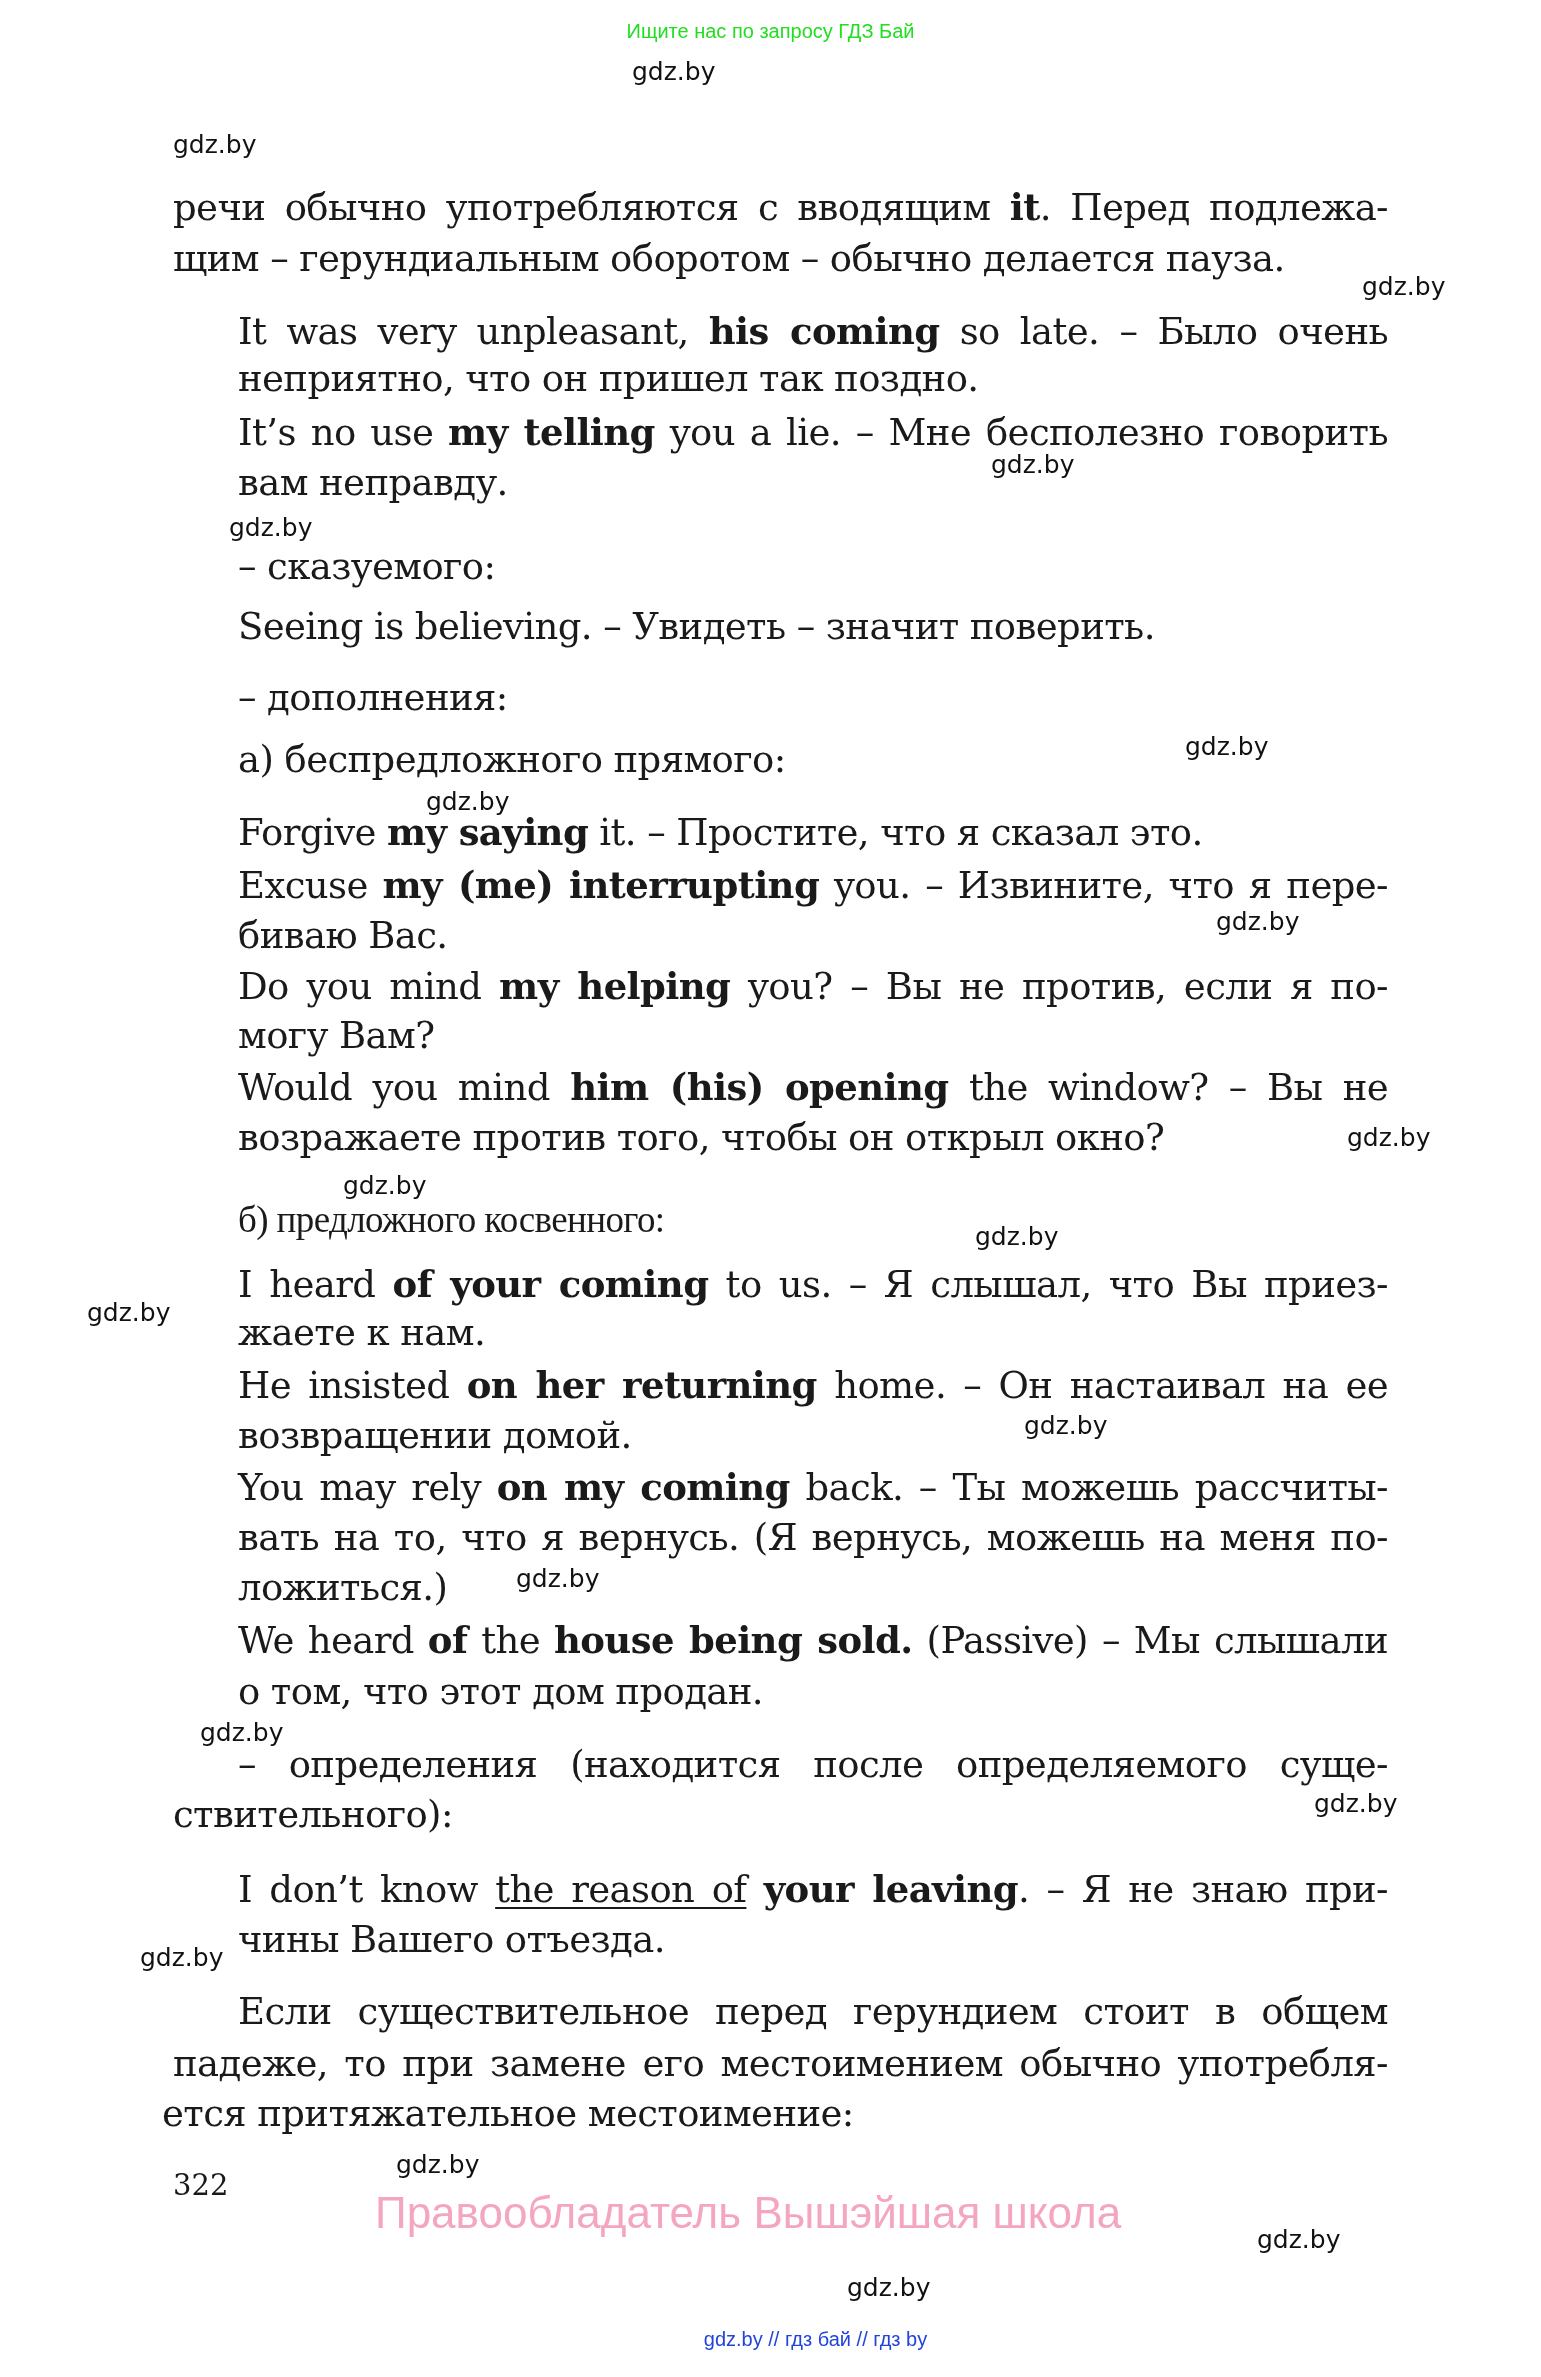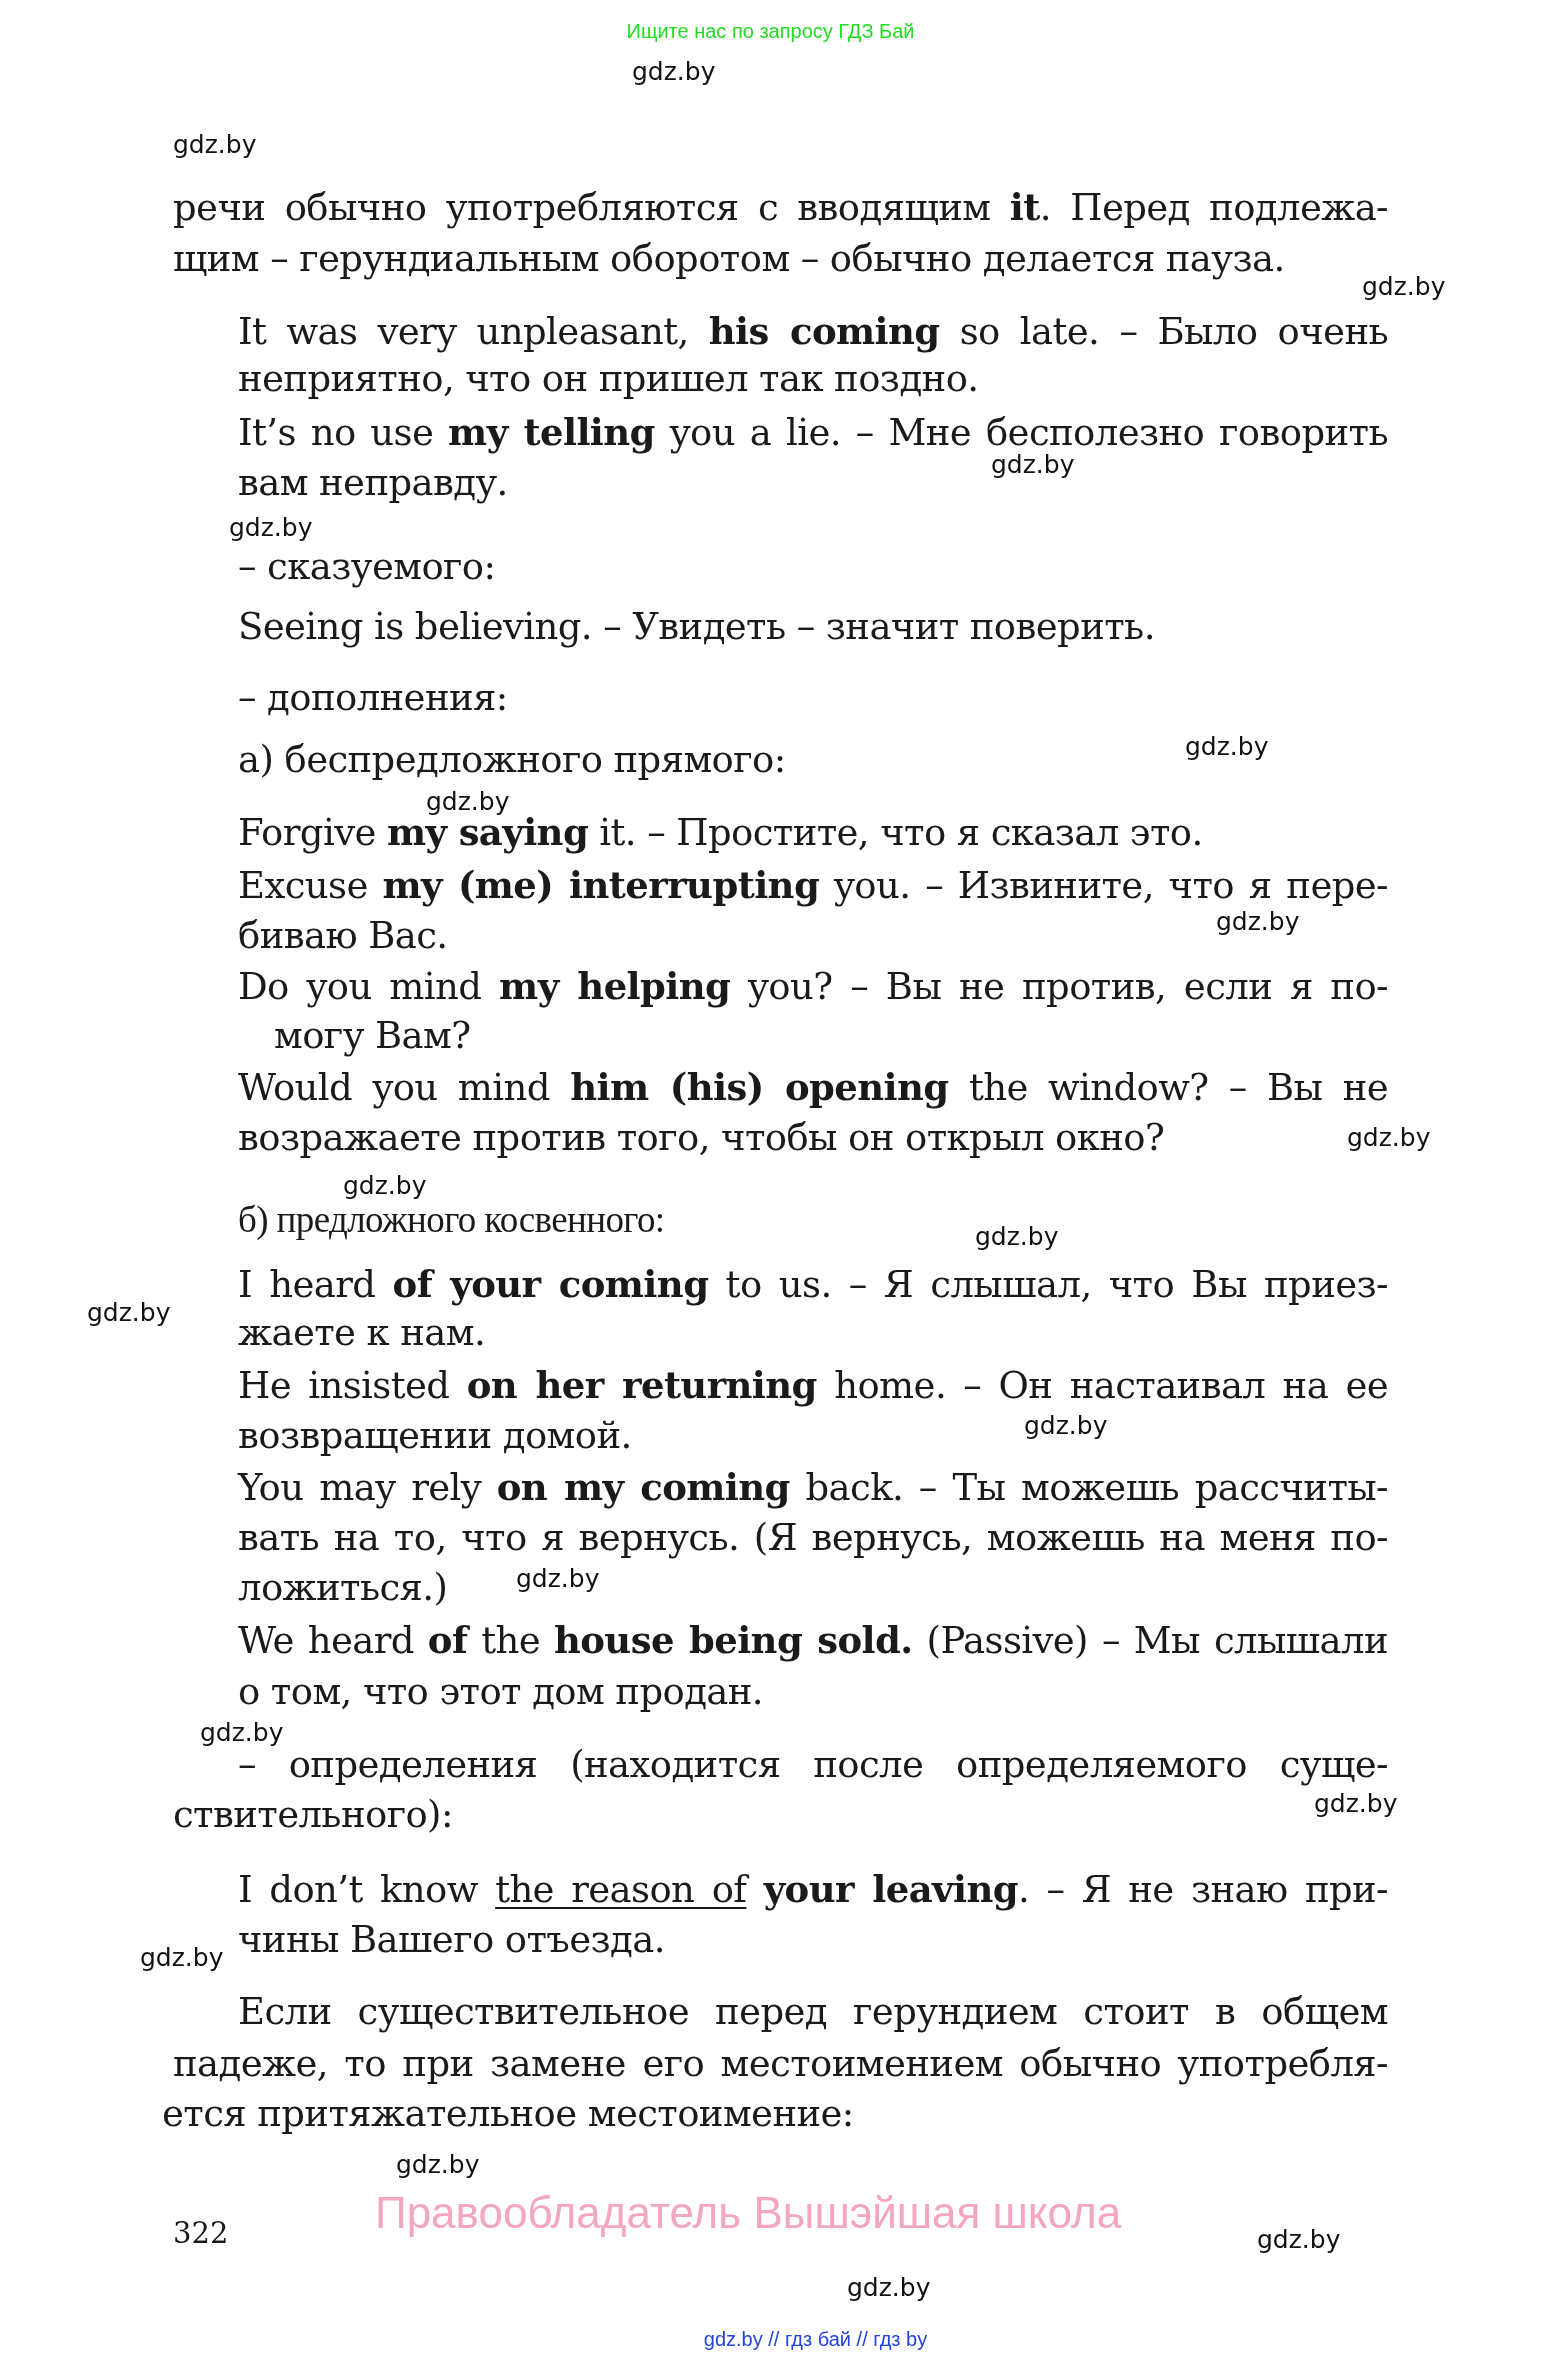--- a/index.html
+++ b/index.html
@@ -56,21 +56,21 @@
   <div class="abs line" style="left:238px; top:547px;">– сказуемого:</div>
   <div class="abs line" style="left:238px; top:607px;">Seeing is believing. – Увидеть – значит поверить.</div>
 
   <div class="abs line" style="left:238px; top:678px;">– дополнения:</div>
   <div class="abs line" style="left:238px; top:740px;">а) беспредложного прямого:</div>
 
   <div class="abs line" style="left:238px; top:812px;"><span>Forgive </span><span class="b">my saying</span><span> it. – Простите, что я сказал это.</span></div>
   <div class="abs line justify" style="left:238px; width:1150px; top:865px;"><span>Excuse </span><span class="b">my (me) interrupting</span><span> you. – Извините, что я пере-</span></div>
   <div class="abs line" style="left:238px; top:916px;">биваю Вас.</div>
   <div class="abs line justify" style="left:238px; width:1150px; top:966px;"><span>Do you mind </span><span class="b">my helping</span><span> you? – Вы не против, если я по-</span></div>
-  <div class="abs line" style="left:238px; top:1016px;margin-left:36px;">могу Вам?</div>
+  <div class="abs line" style="left:238px; top:1016px;">могу Вам?</div>
   <div class="abs line justify" style="left:238px; width:1150px; top:1067px;"><span>Would you mind </span><span class="b">him (his) opening</span><span> the window? – Вы не</span></div>
   <div class="abs line" style="left:238px; top:1118px;">возражаете против того, чтобы он открыл окно?</div>
 
   <div class="abs line" style="left:238px; top:1200px;font-family:Liberation Serif, serif;">б) предложного косвенного:</div>
 
   <div class="abs line justify" style="left:238px; width:1150px; top:1264px;"><span>I heard </span><span class="b">of your coming</span><span> to us. – Я слышал, что Вы приез-</span></div>
   <div class="abs line" style="left:238px; top:1313px;">жаете к нам.</div>
   <div class="abs line justify" style="left:238px; width:1150px; top:1365px;"><span>He insisted </span><span class="b">on her returning</span><span> home. – Он настаивал на ее</span></div>
   <div class="abs line" style="left:238px; top:1416px;">возвращении домой.</div>
   <div class="abs line justify" style="left:238px; width:1150px; top:1467px;"><span>You may rely </span><span class="b">on my coming</span><span> back. – Ты можешь рассчиты-</span></div>
@@ -82,16 +82,16 @@
   <div class="abs line justify" style="left:238px; width:1150px; top:1745px;">– определения (находится после определяемого суще-</div>
   <div class="abs line" style="left:173px; top:1795px;">ствительного):</div>
   <div class="abs line justify" style="left:238px; width:1150px; top:1869px;"><span>I don’t know </span><span class="u">the reason of</span><span> </span><span class="b">your leaving</span><span>. – Я не знаю при-</span></div>
   <div class="abs line" style="left:238px; top:1920px;">чины Вашего отъезда.</div>
 
   <div class="abs line justify" style="left:238px; width:1150px; top:1992px;">Если существительное перед герундием стоит в общем</div>
   <div class="abs line justify" style="left:173px; width:1215px; top:2044px;">падеже, то при замене его местоимением обычно употребля-</div>
   <div class="abs line" style="left:162px; top:2094px;">ется притяжательное местоимение:</div>
 </div>
 
-<div class="abs pagenum" style="left:173px; top:2167px;margin-top:48px;">322</div>
+<div class="abs pagenum" style="left:173px; top:2167px;">322</div>
 <div class="abs rights" style="left:375px; top:2187px;">Правообладатель Вышэйшая школа</div>
 <div class="abs footer-links" style="top:2326px;">gdz.by  //  гдз бай  //  гдз by</div>
 
 
 </body></html>

